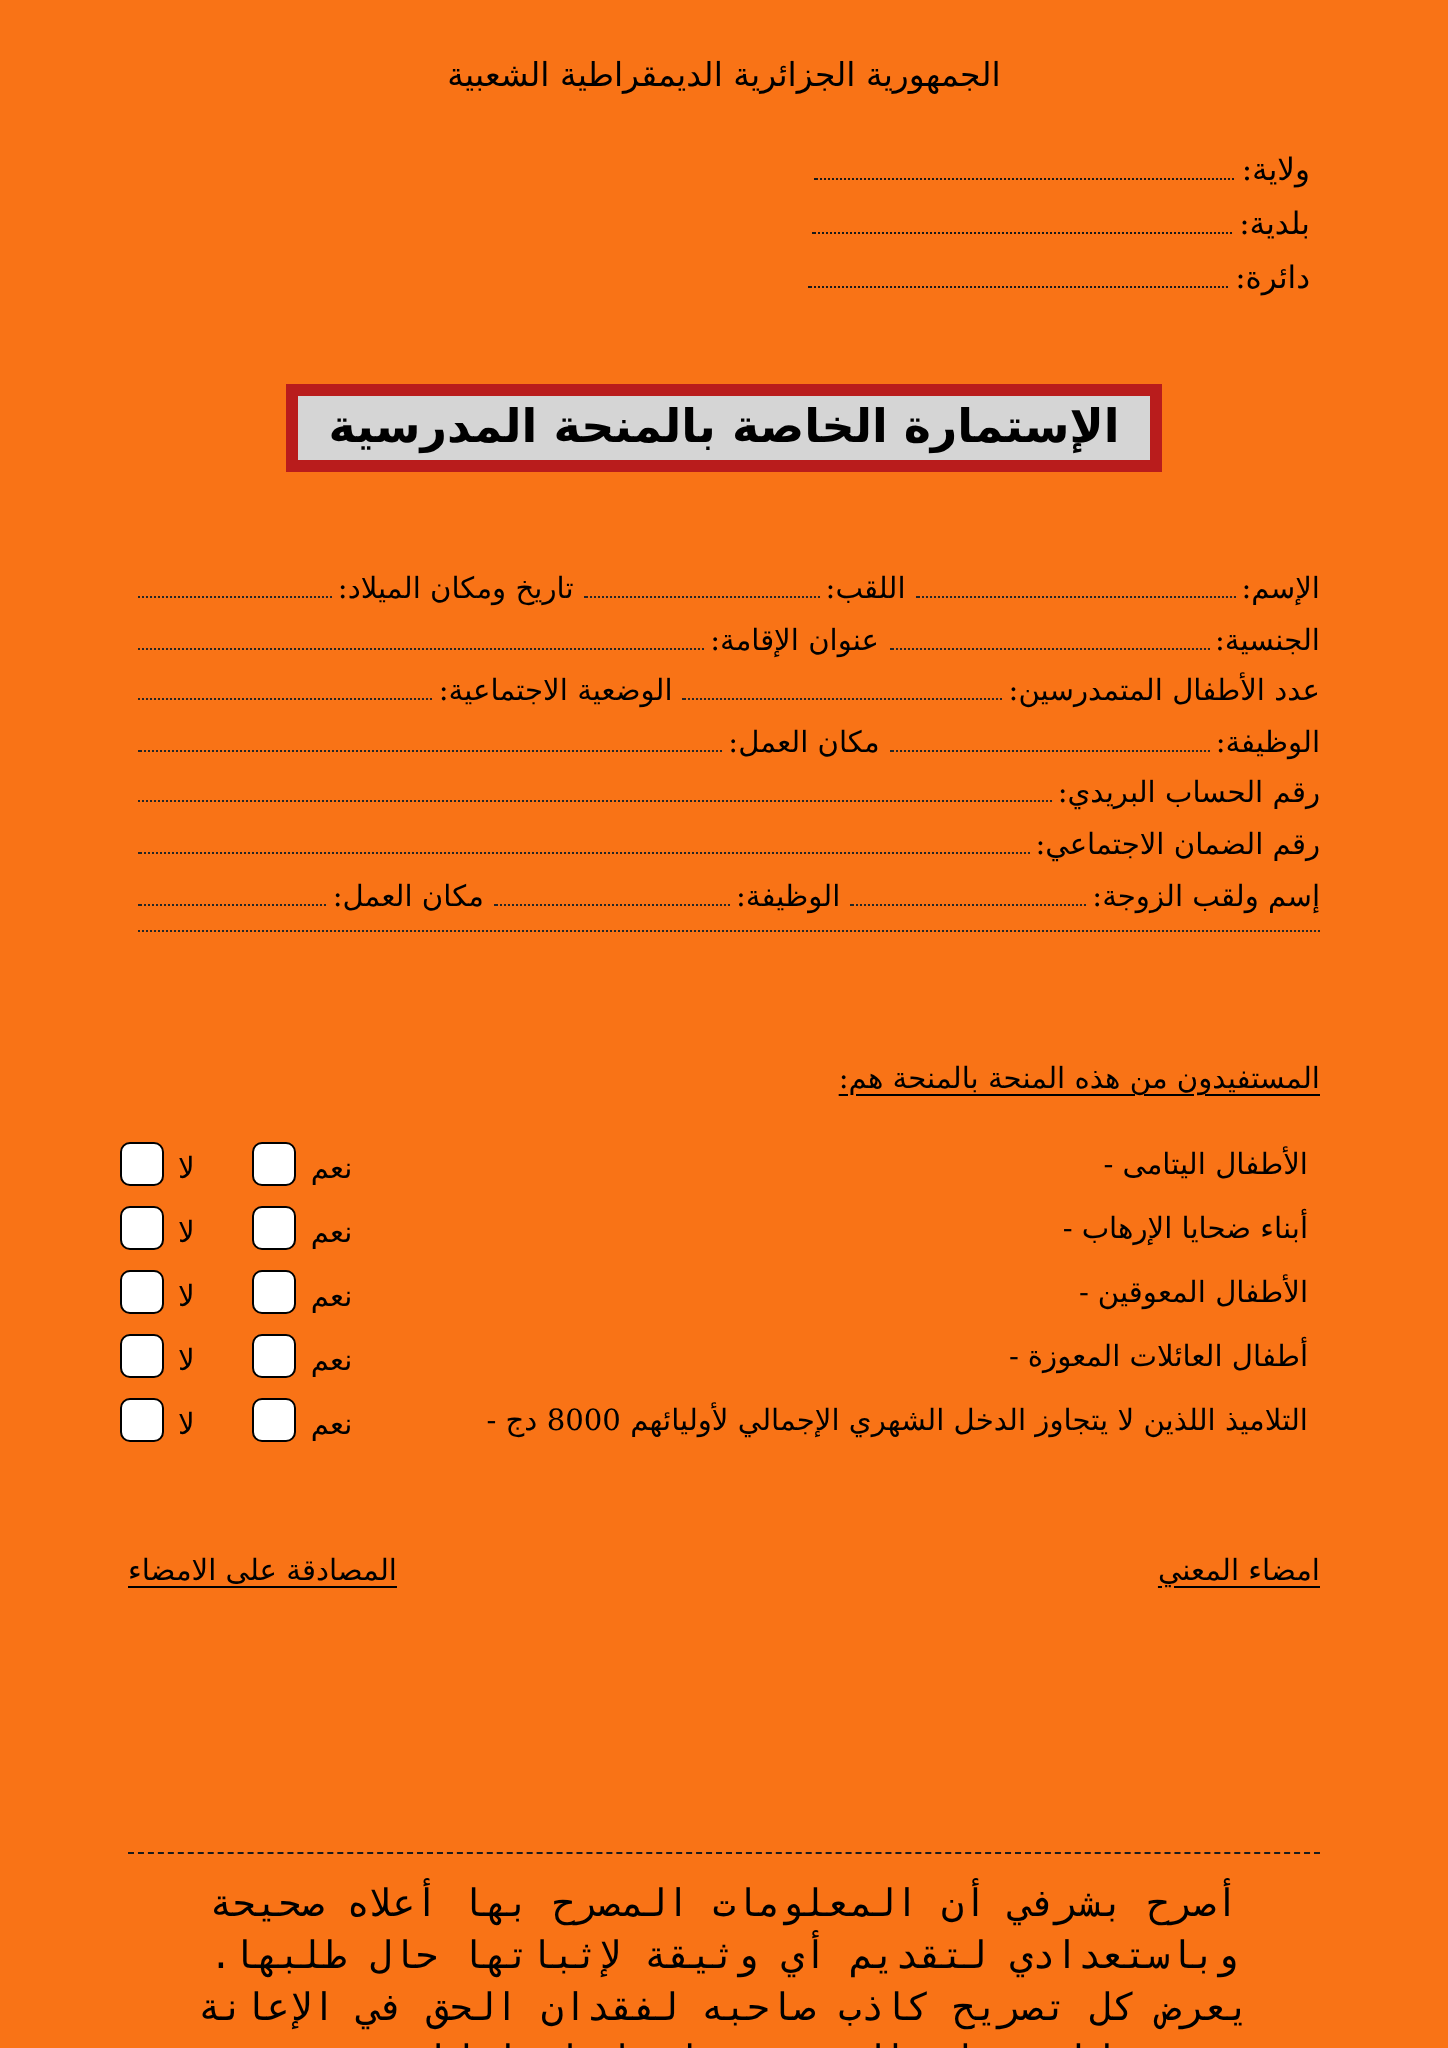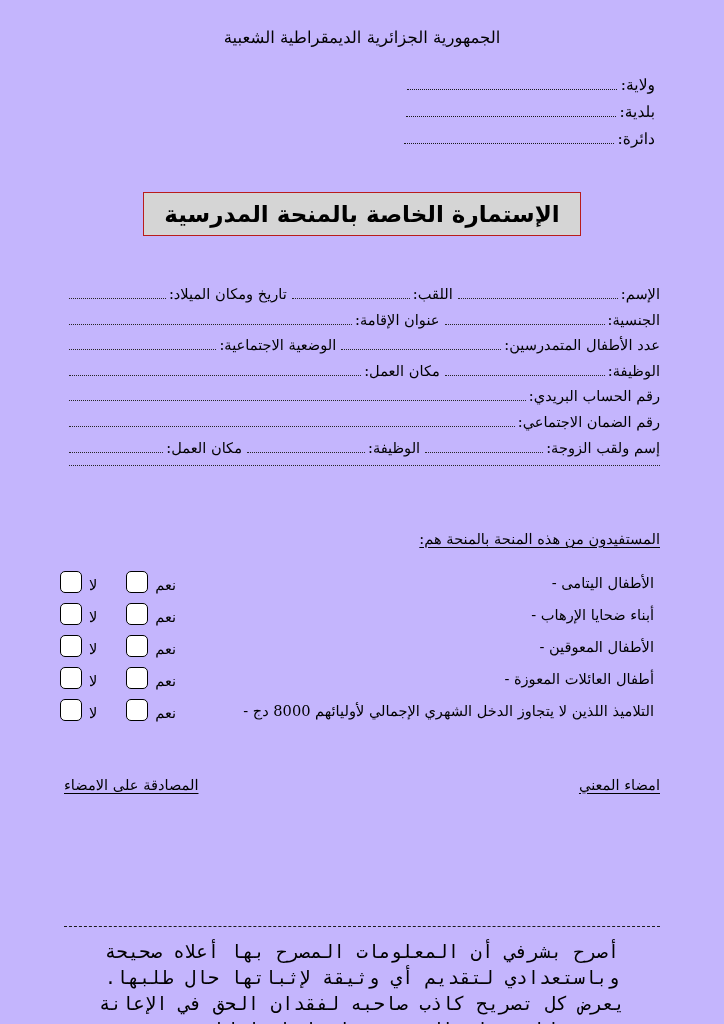--- a/index.html
+++ b/index.html
@@ -13,21 +13,21 @@
     height: 1024px;
     position: relative;
     font-family: "DejaVu Sans", "Liberation Sans", sans-serif;
     color: #000000;
     overflow: hidden;
   }
   .page {
     position: relative;
     width: 724px;
     height: 1024px;
-    background: #c4b5fd;
+    background: #f97316;
     margin-left: 44px;
   }
 
   
   .doc-header {
     position: absolute;
     top: 28px;
     left: 0;
     width: 724px;
     text-align: center;
@@ -65,21 +65,21 @@
   }
 
   
   .title-box {
     position: absolute;
     top: 192px;
     left: 143px;
     width: 438px;
     height: 44px;
     background: #d5d5d5;
-    border: 1px solid #b91c1c;
+    border: 6px solid #b91c1c;
     box-sizing: border-box;
     display: flex;
     align-items: center;
     justify-content: center;
     font-size: 23px;
     font-weight: bold;
     font-family: "DejaVu Sans", "Liberation Sans", sans-serif;
     letter-spacing: 0px;
   }
 

